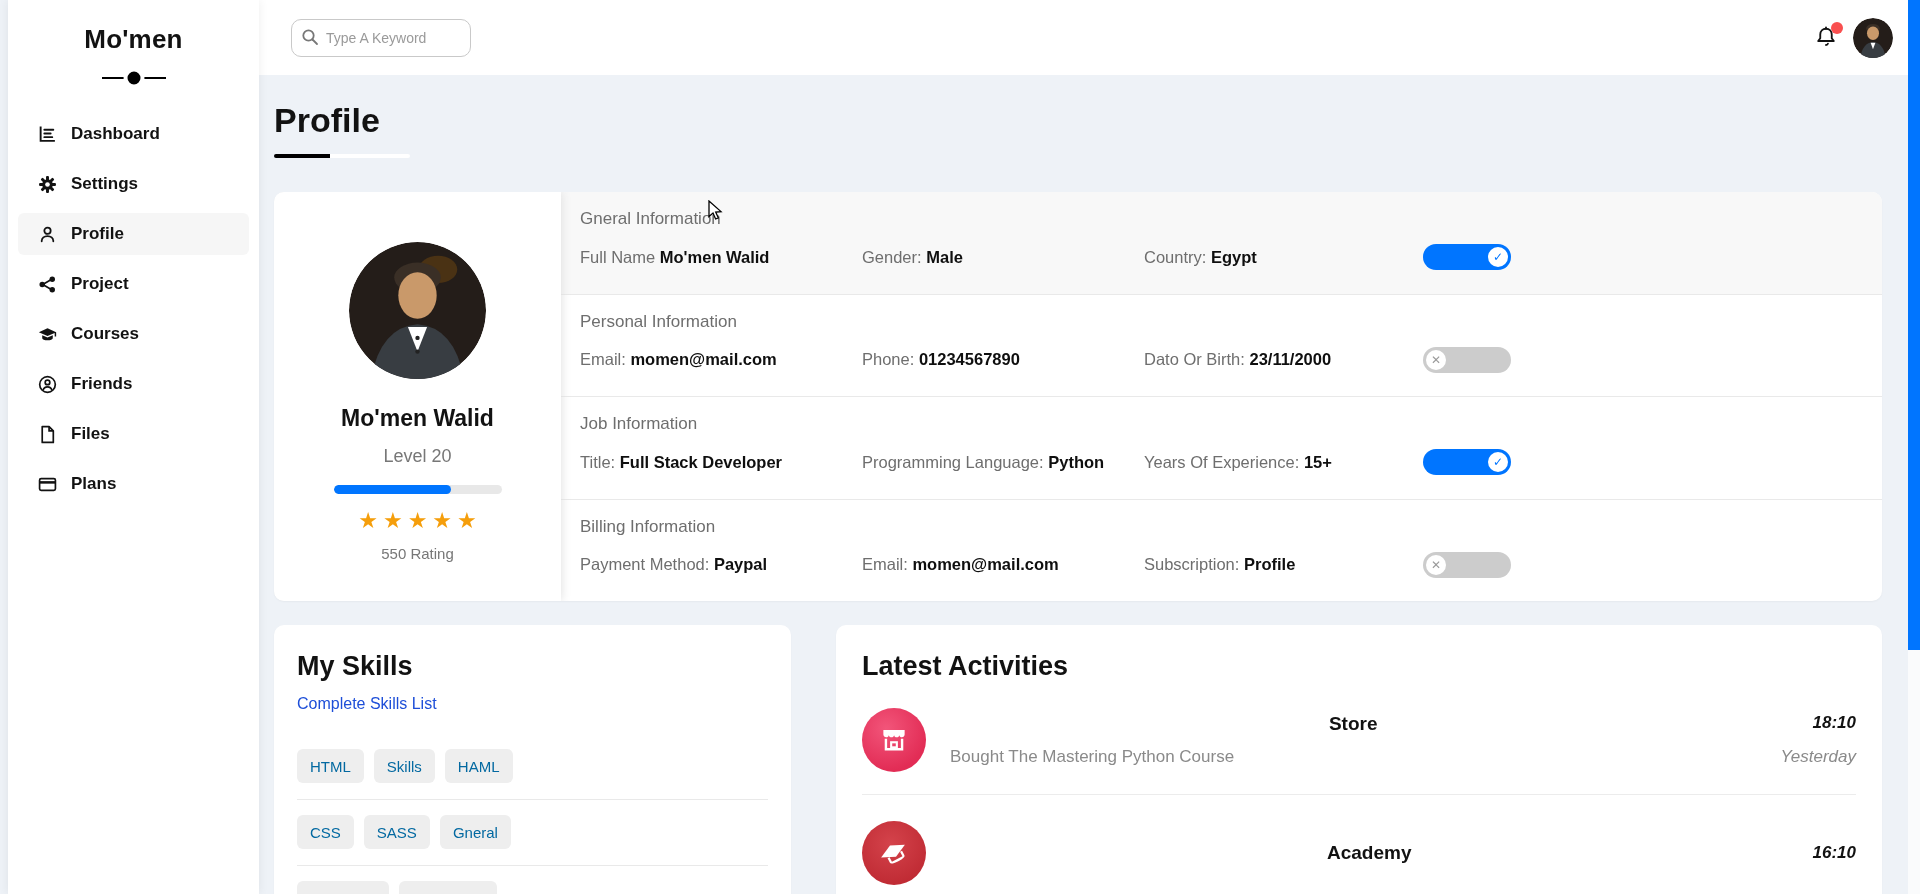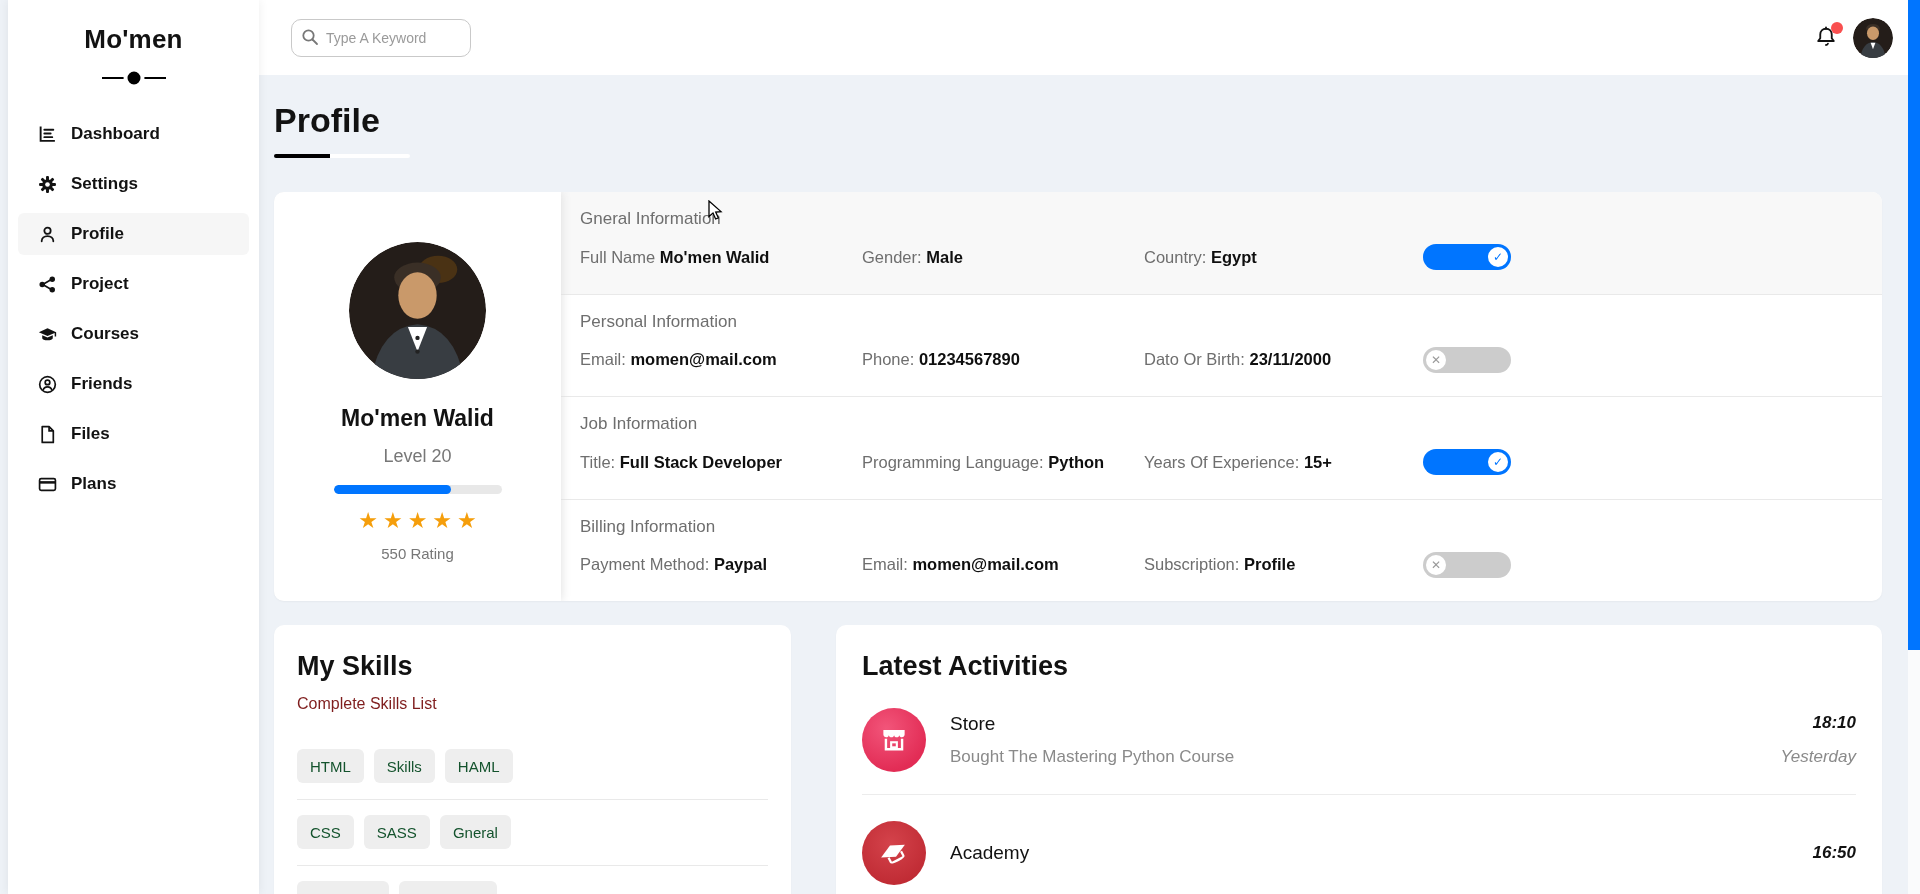--- a/index.html
+++ b/index.html
@@ -74,37 +74,37 @@
   .toggle { width:88px; height:26px; border-radius:13px; position:relative; cursor:pointer; flex:0 0 88px; }
   .toggle .knob { position:absolute; top:3px; width:20px; height:20px; background:#fff; border-radius:50%;
     display:flex; align-items:center; justify-content:center; font-size:12px; font-weight:bold; }
   .toggle.on .knob { right:3px; }
   .toggle.off .knob { left:3px; color:#9a9a9a; }
 
   
   .bottom { margin-top:24px; display:flex; gap:45px; align-items:flex-start; }
   .card { background:#fff; border-radius:10px; box-shadow:0 1px 2px rgba(0,0,0,.04); }
   .card-title { font-size:27px; font-weight:bold; }
-  .card-sub { margin-top:13px; font-size:16px; color:#7f1d1d; }
+  .card-sub { margin-top:13px; font-size:16px; color:#1d4ed8; }
 
   .skills-card { width:517px; flex:0 0 517px; padding:26px 23px; min-height:420px; }
   .chip-row { display:flex; gap:10px; }
   .chip-row.first { margin-top:36px; }
-  .chip { background:#eee; border-radius:6px; height:34px; padding:0 13px; font-size:15px; color:#14532d;
+  .chip { background:#eee; border-radius:6px; height:34px; padding:0 13px; font-size:15px; color:#0369a1;
     display:inline-flex; align-items:center;text-align:right; }
   .chip-divider { margin:16px 0 15px; border:none; border-top:1px solid #e9e9e9; width:100%; }
   .chip.cut-a { min-width:92px; } .chip.cut-b { min-width:98px; }
 
   .activities-card { flex:1; padding:26px; min-height:420px; }
   .activity { display:flex; align-items:center; gap:24px; margin-top:26px; }
   .activity-icon { width:64px; height:64px; border-radius:50%; flex:0 0 64px;
     display:flex; align-items:center; justify-content:center; }
   .activity-icon svg { width:34px; height:34px; }
   .activity-text { flex:1; }
-  .activity-app { font-size:19px; font-weight:400; }
+  .activity-app { font-size:19px; font-weight:700;text-align:center; }
   .activity-desc { margin-top:12px; font-size:17px; color:#8a8a8a; }
   .activity-when { text-align:right;font-style:italic; }
   .activity-time { font-size:17px; font-weight:600; }
   .activity-date { margin-top:14px; font-size:17px; color:#8a8a8a; }
   .activity-divider { margin:22px 0 0; border:none; border-top:1px solid #ececec; }
 
   .cursor { position:fixed; left:707px; top:200px; z-index:20; pointer-events:none; }
 </style>
 </head>
 <body>
@@ -373,21 +373,21 @@
               <g transform="rotate(-28 12 12)">
                 <path d="M2.5 10.5 12 6l9.5 4.5L12 15Z" fill="#fff"></path>
                 <path d="M7 13.2v3.6c0 1.2 10 1.2 10 0v-3.6" fill="none" stroke="#fff" stroke-width="1.6"></path>
               </g>
             </svg>
         </div>
         <div class="activity-text">
           <div class="activity-app">Academy</div>
         </div>
         <div class="activity-when">
-          <div class="activity-time">16:50</div>
+          <div class="activity-time">16:10</div>
         </div>
       </div>
     </section>
   </div>
 </main>
 
 <svg class="cursor" width="18" height="22" viewBox="0 0 18 22">
   <path d="M2 1 L2 16.5 L6 13 L8.6 19 L11.3 17.8 L8.7 12 L14 11.6 Z" fill="#fff" stroke="#000" stroke-width="1.3"></path>
 </svg>
 

